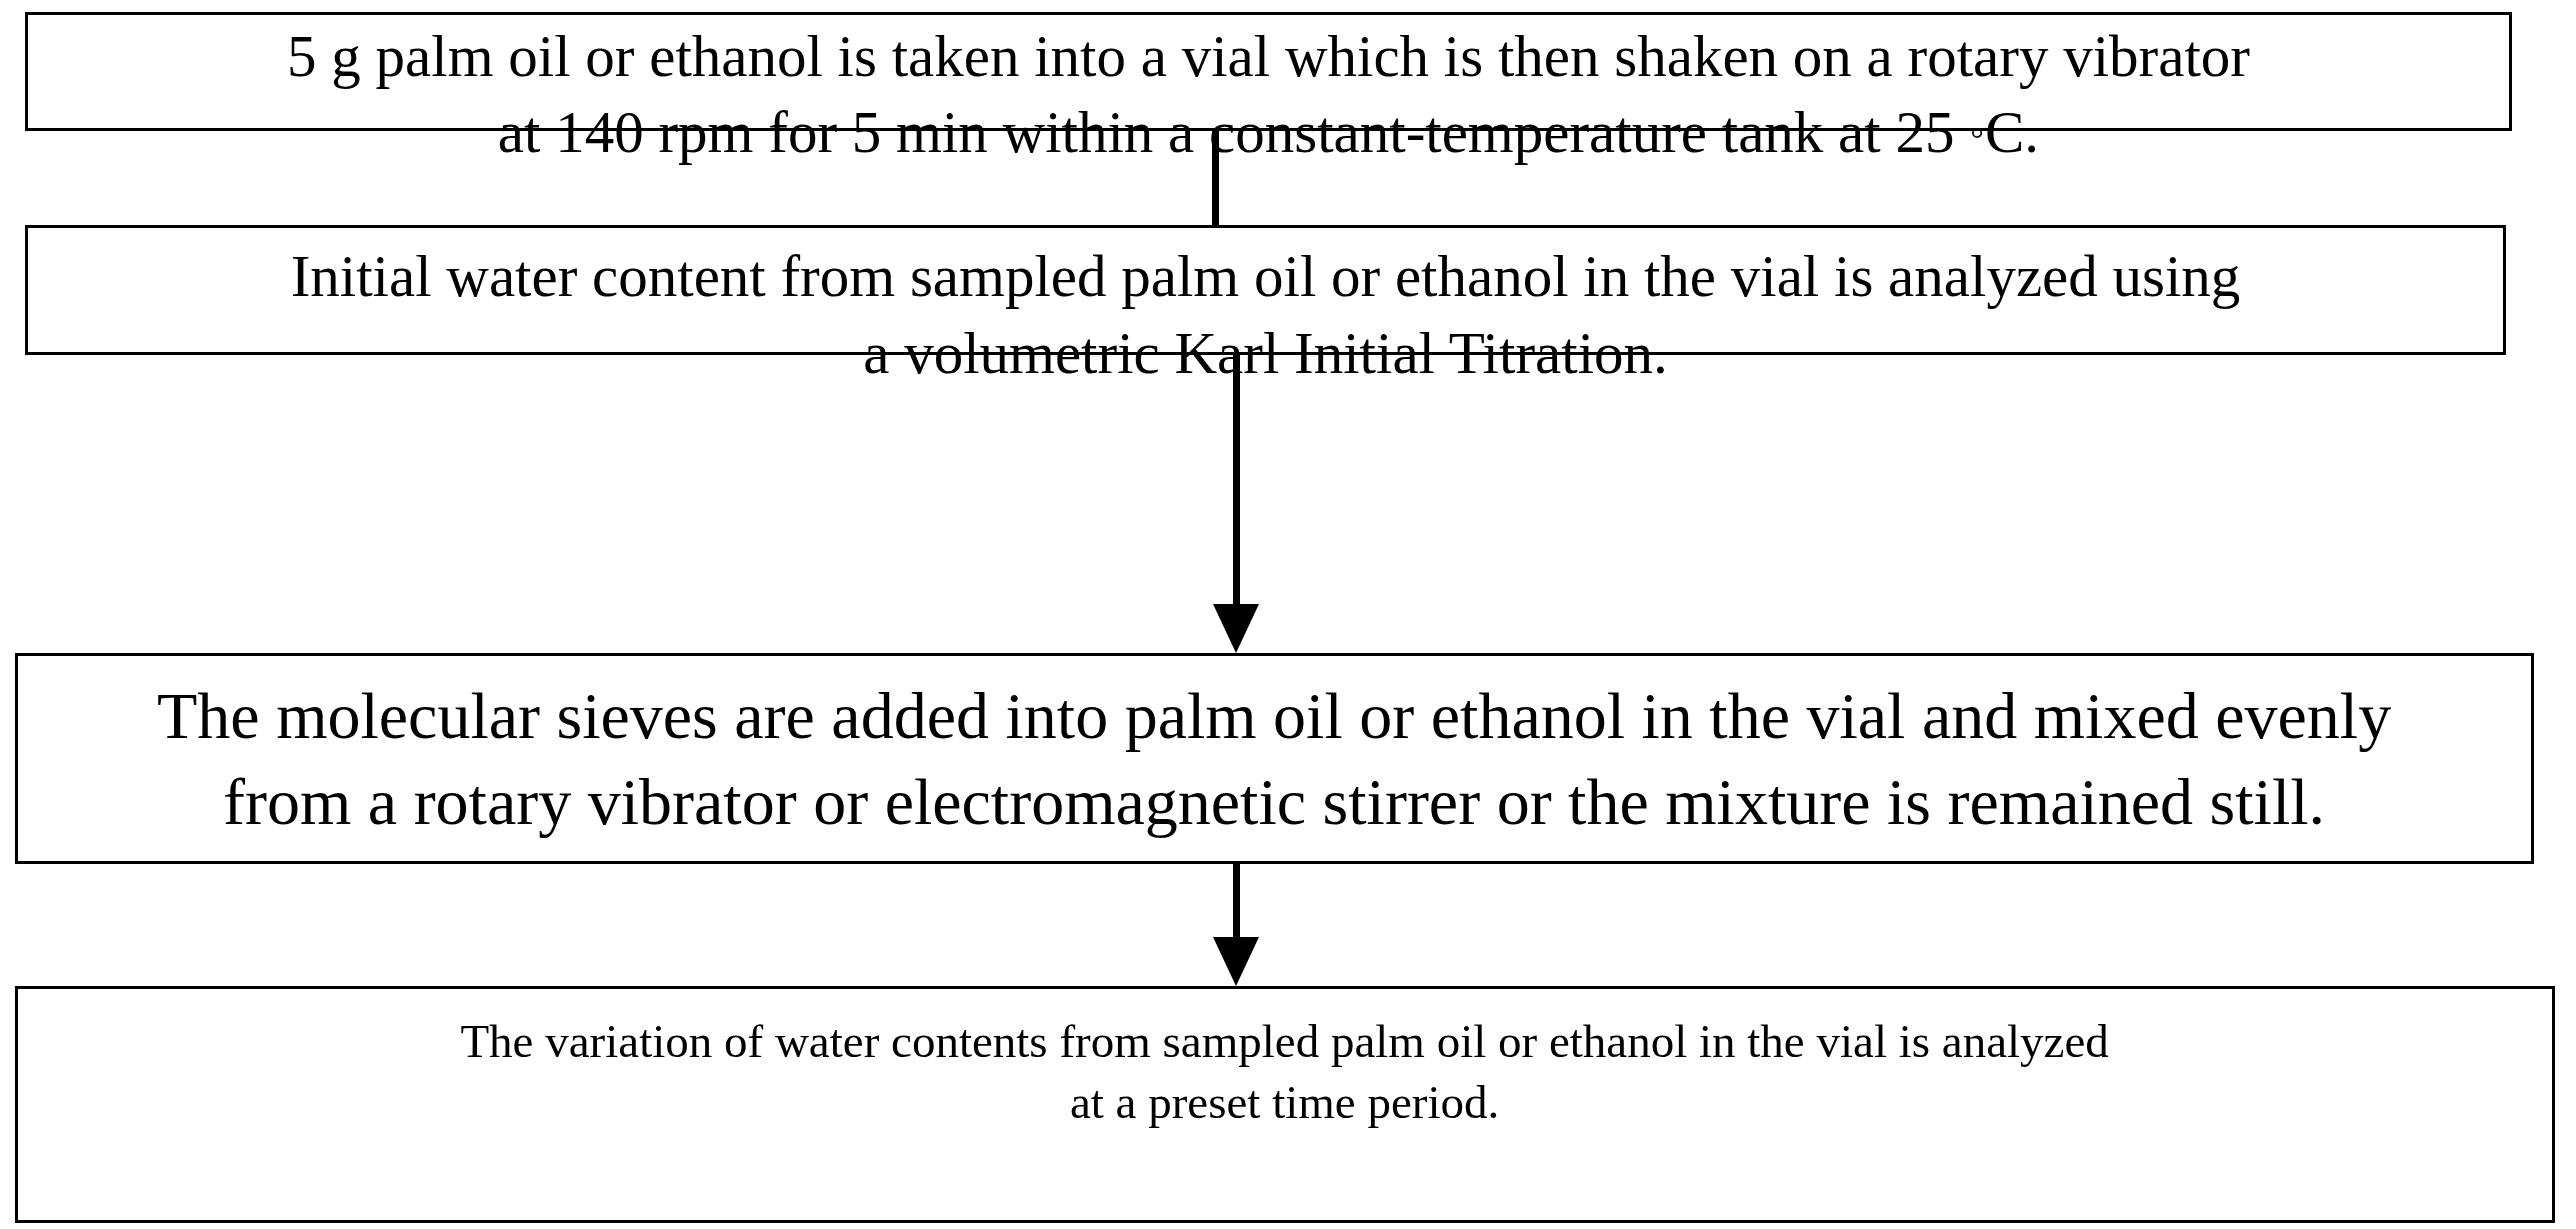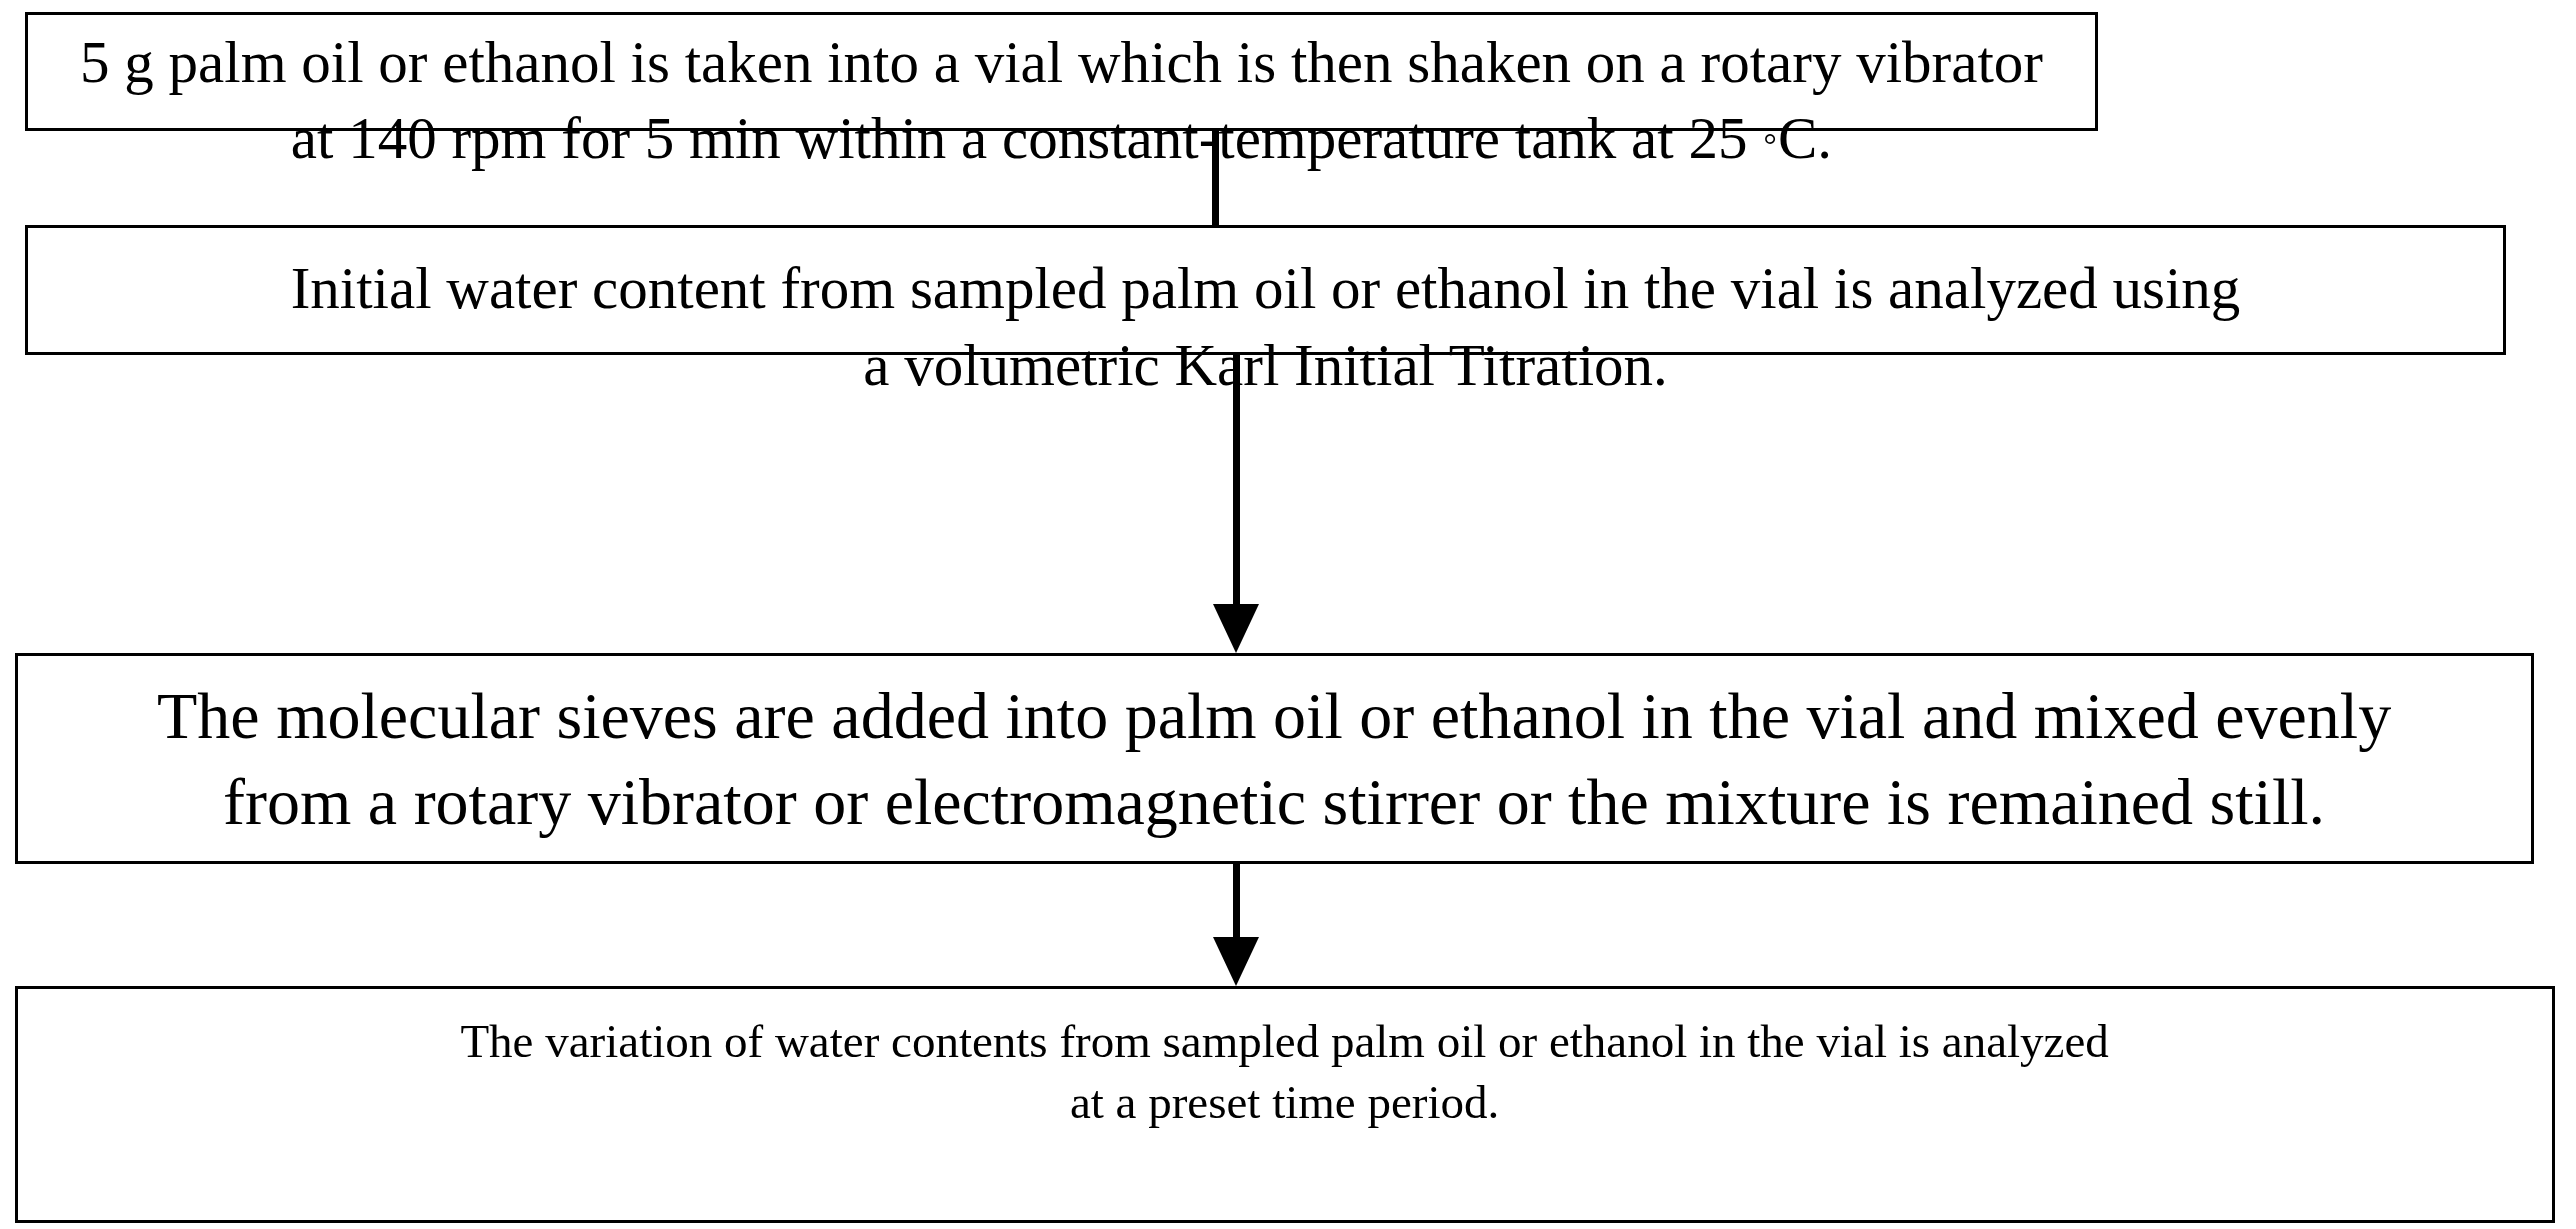--- a/index.html
+++ b/index.html
@@ -40,22 +40,22 @@
     text-align: center;
     font-family: "Liberation Serif", "DejaVu Serif", serif;
     font-size: 60px;
     line-height: 1.30;
     color: #000000;
     white-space: nowrap;
     letter-spacing: 0px;
   }
 
   
-  #box-1 { left: 25px;  top: 11.5px;   width: 2073px; height: 119px; padding-top: 9px; }
-  #box-2 { left: 25px;  top: 225px;  width: 2481px; height: 130px; padding-top: 22px; }
+  #box-1 { left: 25px;  top: 11.5px;   width: 2487px; height: 119px; padding-top: 3px; }
+  #box-2 { left: 25px;  top: 225px;  width: 2481px; height: 130px; padding-top: 10px; }
   #box-3 { left: 14.6px;  top: 653px;  width: 2519px; height: 211px; padding-top: 17px; }
   #box-4 { left: 14.6px;  top: 986px; width: 2540px; height: 237px; padding-top: 21.5px; }
 
   #box-1 .box-text { font-size: 59px; }
   #box-2 .box-text { font-size: 59px; }
   #box-3 .box-text { font-size: 66px; }
   #box-4 .box-text { font-size: 47px; font-family: Liberation Serif, serif; }
 
   .deg {
     font-size: 0.56em;

